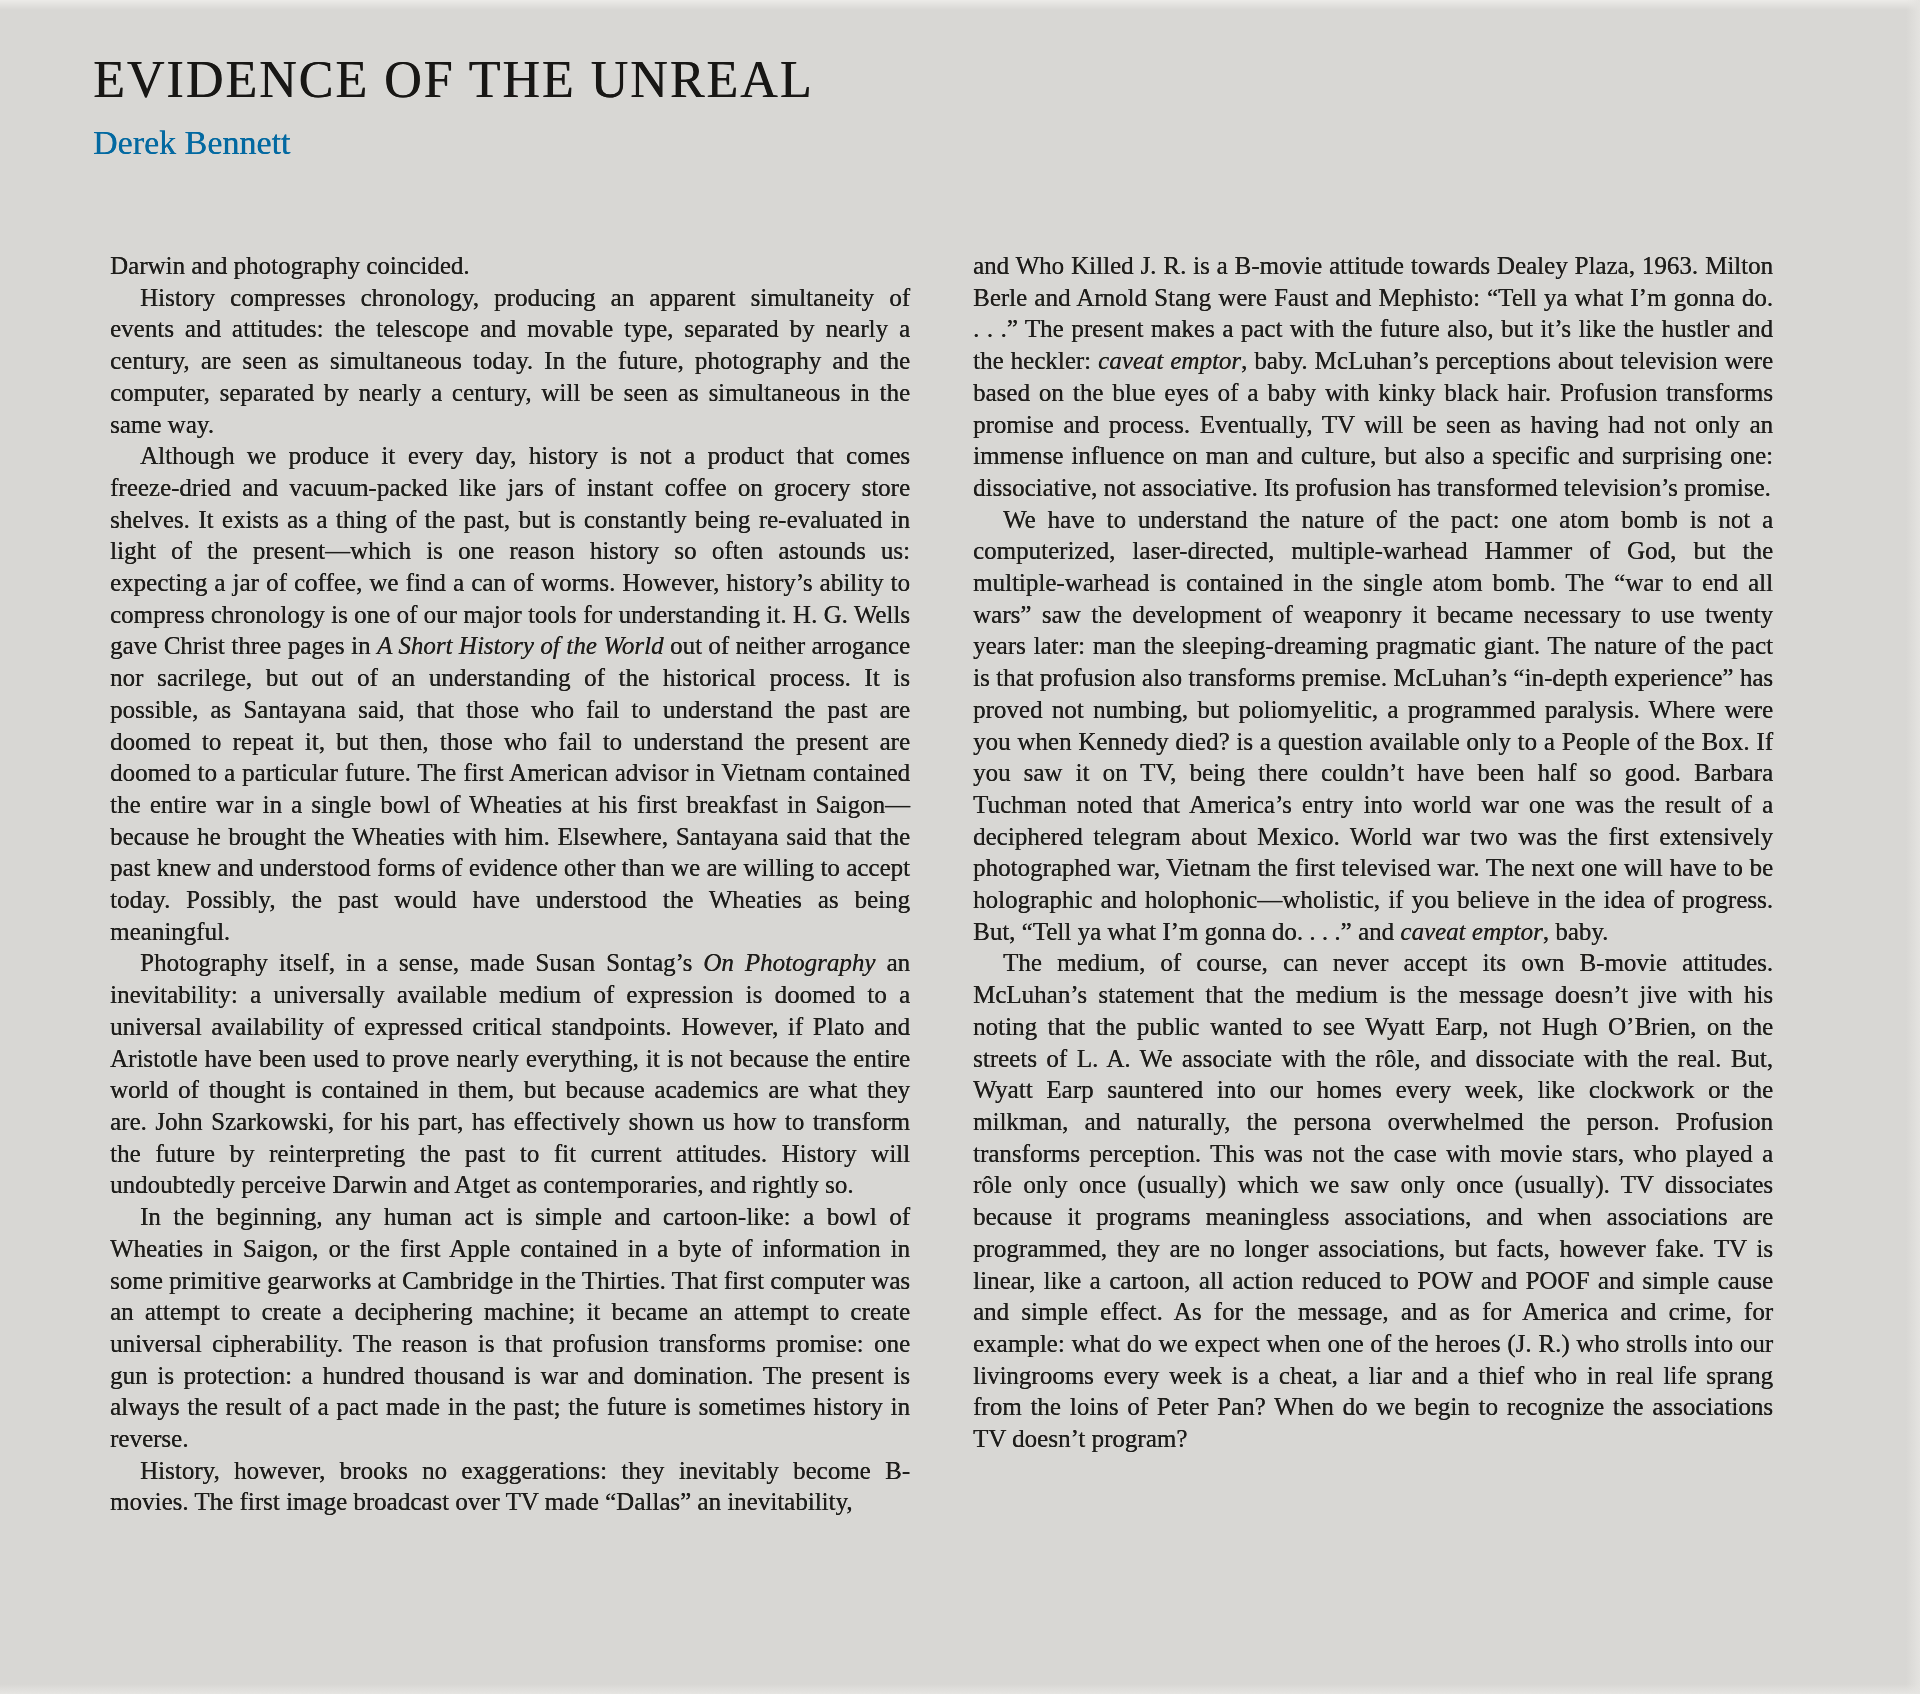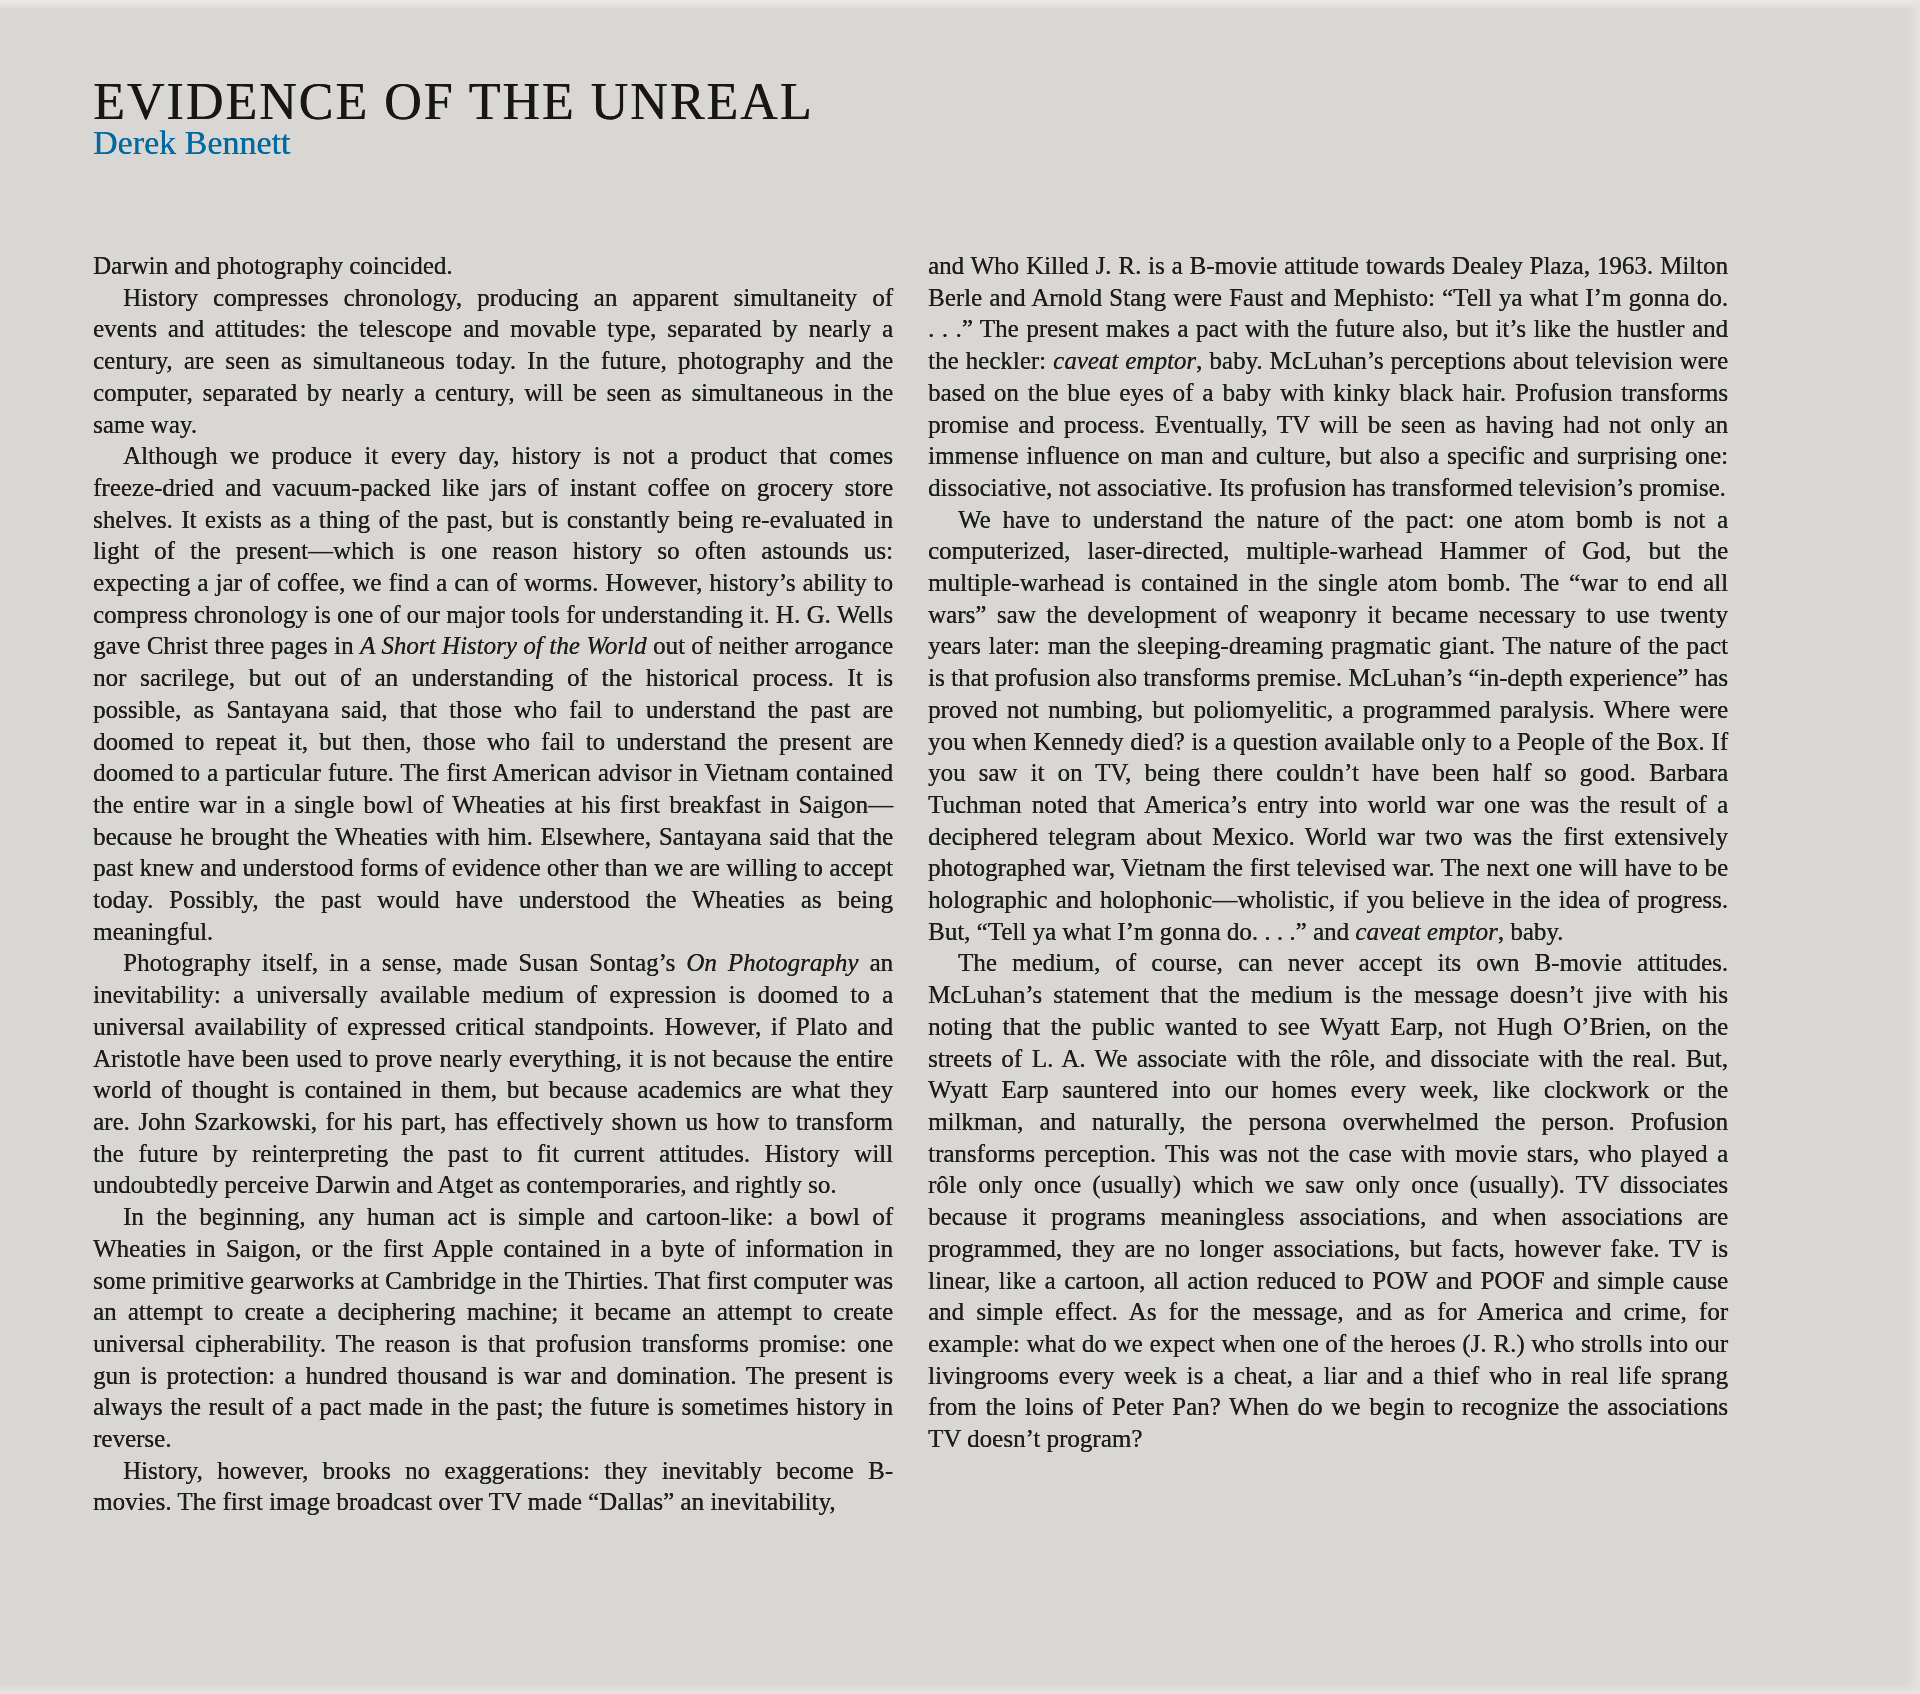--- a/index.html
+++ b/index.html
@@ -28,21 +28,21 @@
     position: absolute; top: 0; right: 0; bottom: 0; width: 14px;
     background: linear-gradient(to left, #e4e3e0, rgba(228,227,224,0));
   }
   .edge-bottom {
     position: absolute; left: 0; right: 0; bottom: 0; height: 10px;
     background: linear-gradient(to top, #e6e5e2, rgba(230,229,226,0));
   }
   .title {
     position: absolute;
     left: 93px;
-    top: 76px;
+    top: 54px;
     margin: 0;
     font-size: 52px;
     line-height: 1;
     font-weight: normal;
     letter-spacing: 2px;
     color: #181715;
     text-shadow: 0.5px 0 0 currentColor;
     white-space: nowrap;
     font-family: Liberation Serif, serif;
   }
@@ -50,25 +50,25 @@
     position: absolute;
     left: 93px;
     top: 124px;
     font-size: 34px;
     line-height: 1.1;
     color: #0369a1;
     text-shadow: 0.3px 0 0 currentColor;
   }
   .columns {
     position: absolute;
-    left: 93px;
+    left: 110px;
     top: 250px;
     width: 1673px;
     display: flex;
-    gap: 35px;
+    gap: 63px;
     font-family: Liberation Serif, serif;
   }
   .col {
     width: 800px;
     font-size: 25px;
     line-height: 31.7px;
     text-align: justify;
     color: #1e1d1a;
     text-shadow: 0.25px 0 0 currentColor;
   }

